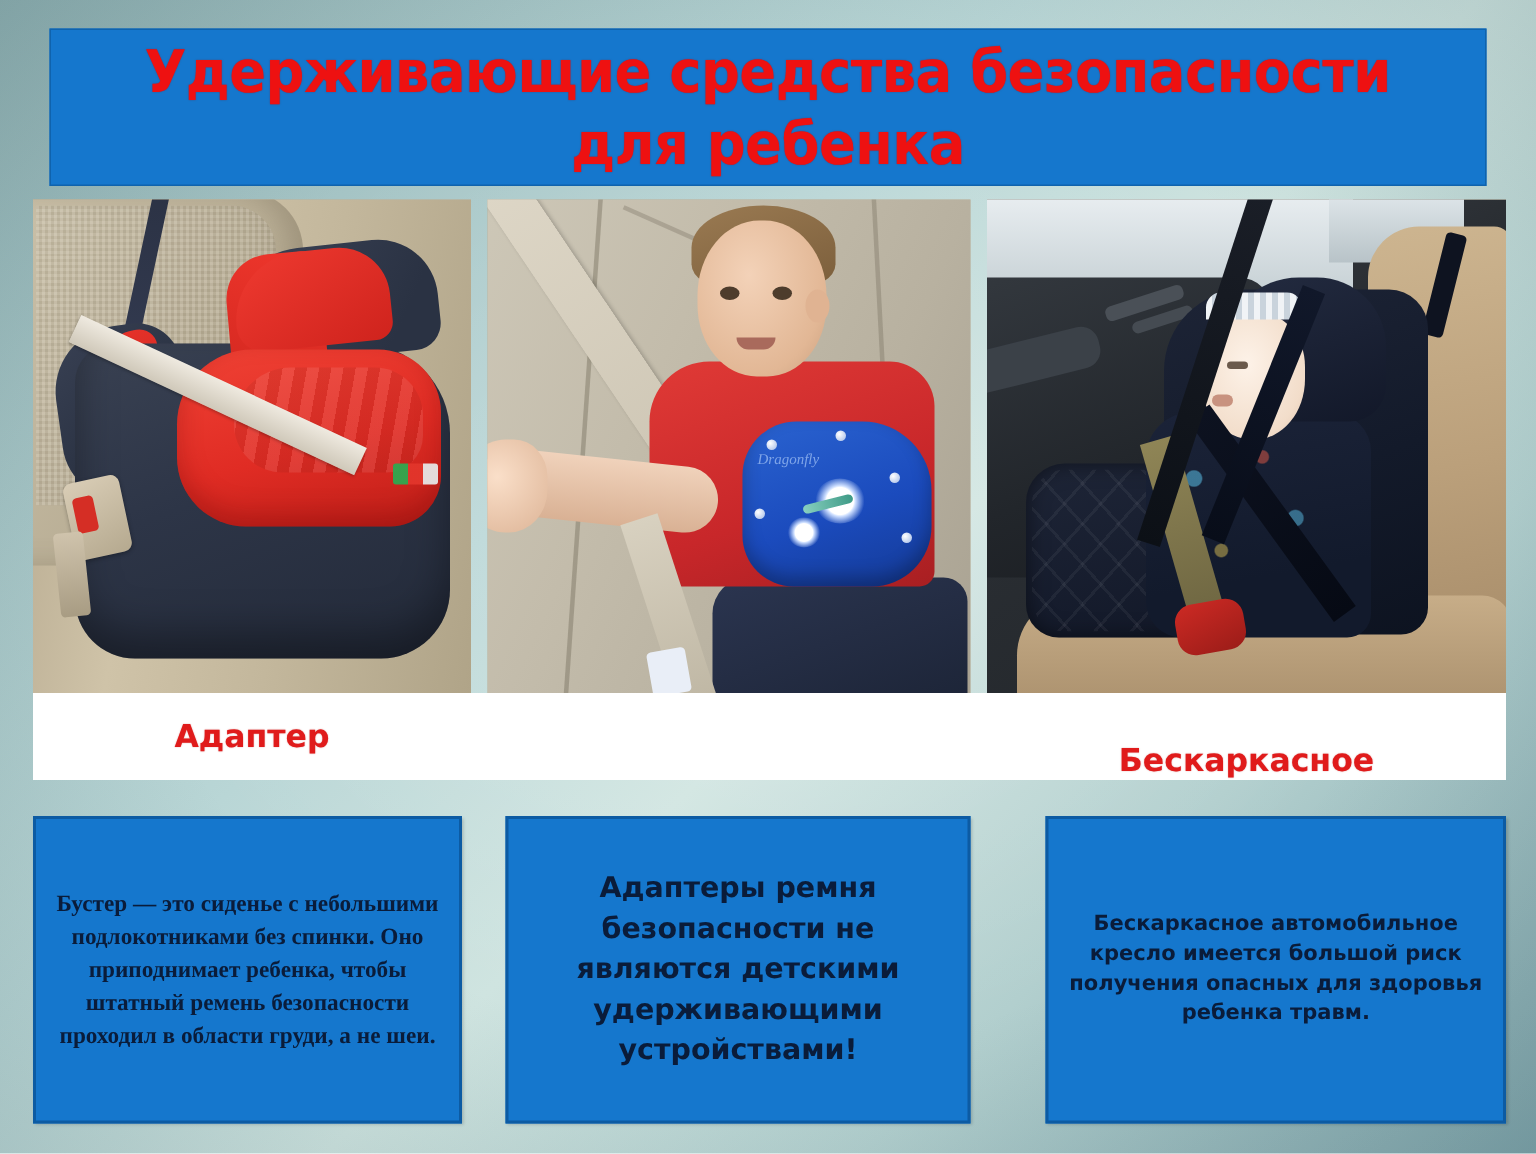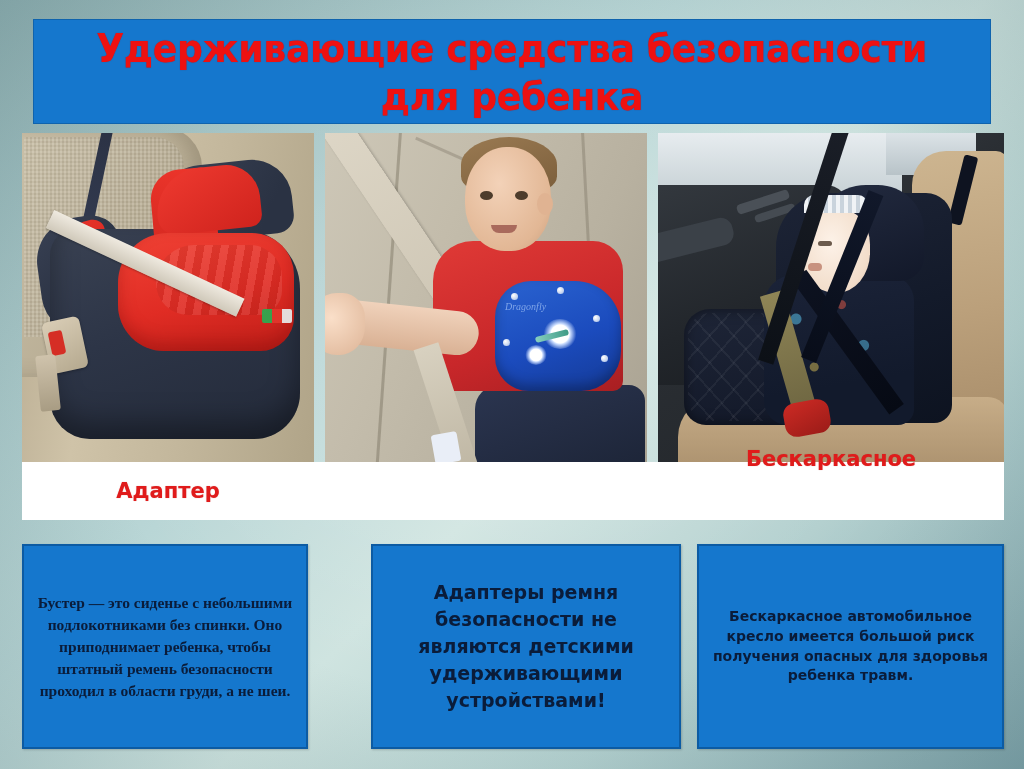--- a/index.html
+++ b/index.html
@@ -443,21 +443,21 @@
     justify-content: center;
     text-align: center;
     text-shadow: 0 0 1px rgba(170,0,0,0.4);
   }
   #caption-booster   { left: 0;     width: 292px; }
   #caption-adapter   { left: 303px; width: 322px; }
   #caption-frameless {
     left: 636px; width: 346px;
     top: -16px; height: 74px;
     flex-direction: column;
-    justify-content: space-between;
+    justify-content: flex-end;
   }
   #caption-frameless span { display: block; }
 
   
   .textbox {
     position: absolute;
     top: 544px;
     height: 205px;
     background: #1577cd;
     border: 2px solid #0c5ba3;
@@ -475,21 +475,20 @@
     box-shadow: 1px 1px 2px rgba(0,0,0,0.18);
   }
   #textbox-booster {
     left: 22px; width: 286px;
     font-size: 15.5px;
     font-family: "Liberation Serif", serif;
   }
   #textbox-adapter {
     left: 337px; width: 310px;
     font-size: 19px;
-    margin-left: 34px;
   }
   #textbox-frameless {
     left: 697px; width: 307px;
     font-size: 14px;
   }
 </style>
 </head>
 <body>
 
 <div class="slide">

